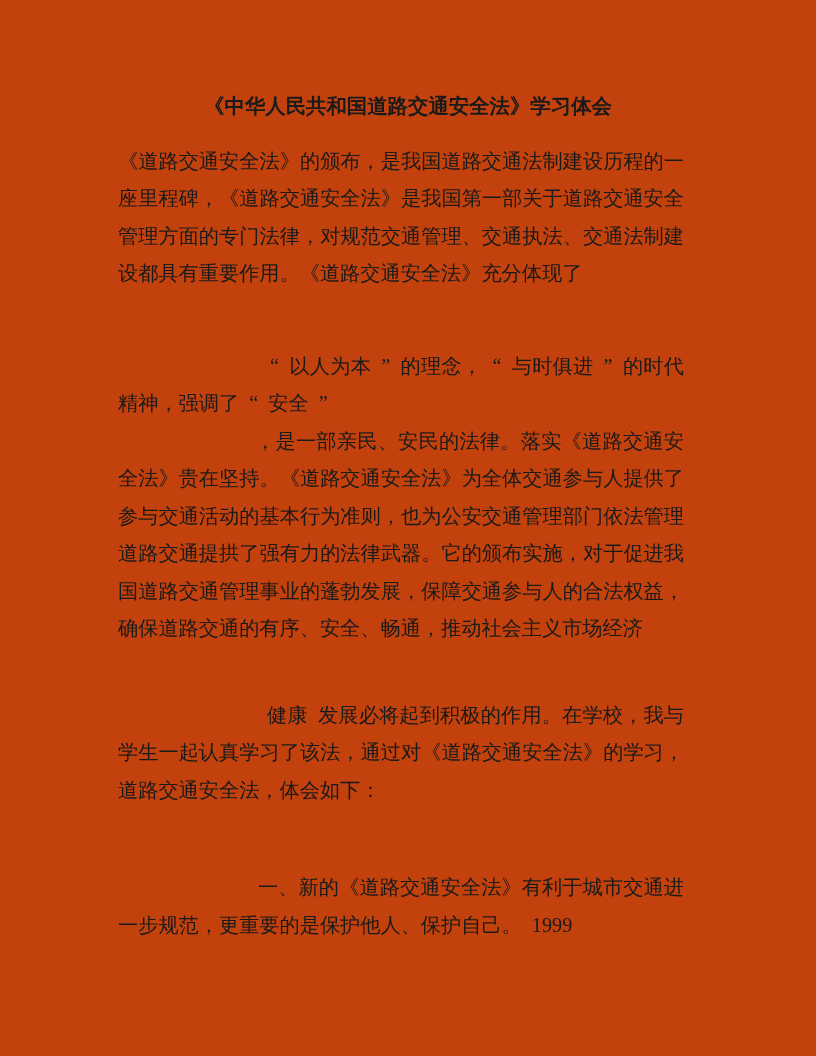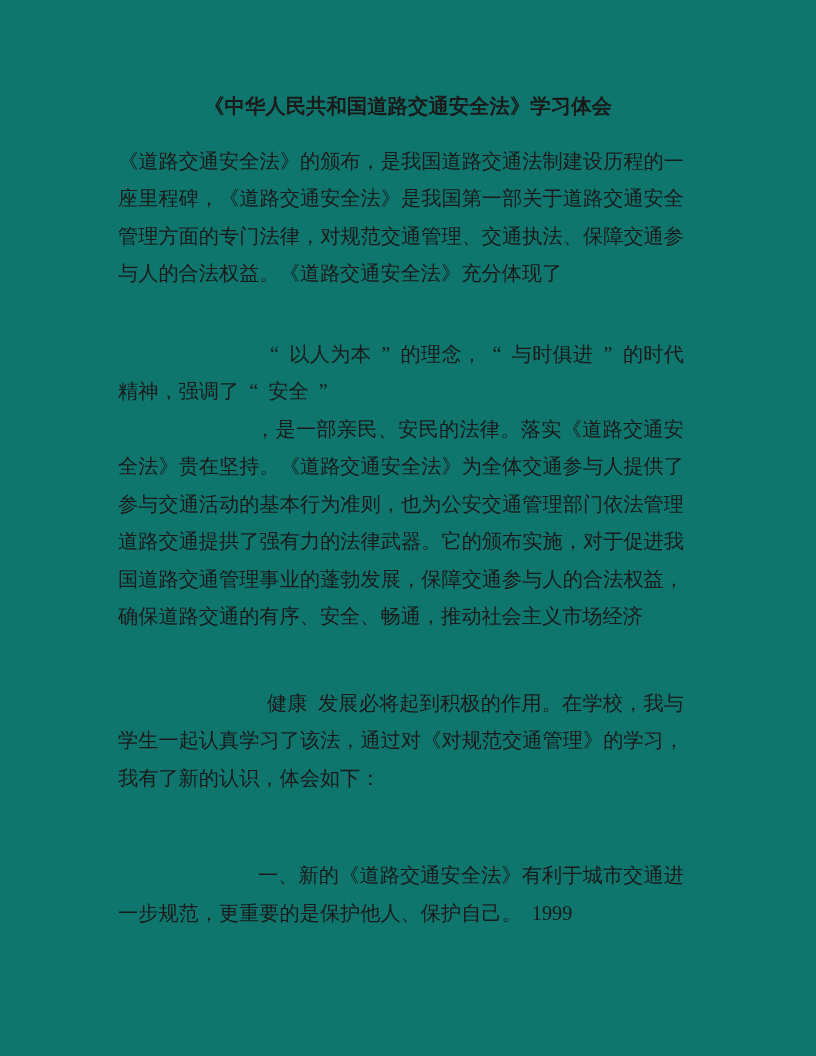--- a/index.html
+++ b/index.html
@@ -4,21 +4,21 @@
 <style>
   html, body {
     margin: 0;
     padding: 0;
     background: #ffffff;
   }
   .page {
     position: relative;
     width: 816px;
     height: 1056px;
-    background: #0f766e;
+    background: #c2410c;
     box-sizing: border-box;
     padding: 88px 132px 0 118px;
     font-family: "Liberation Serif", "DejaVu Serif", serif;
     color: #1a1a1a;
     overflow: hidden;
   }
   .doc-title {
     position: relative;
     left: 7px;
     margin: 0 0 17px 0;
@@ -30,33 +30,33 @@
   }
   p.body-par {
     margin: 0;
     font-size: 20.2px;
     font-weight: normal;
     line-height: 37.5px;
     text-align: justify;
     text-justify: inter-character;
     line-break: strict;
   }
-  p.par-2 { text-indent: 152px; margin-top: 43px; }
+  p.par-2 { text-indent: 152px; margin-top: 55px; }
   p.par-3 { text-indent: 137px; }
   p.par-4 { text-indent: 149px; margin-top: 49px; }
   p.par-5 { text-indent: 140px; margin-top: 60px; }
 </style>
 </head>
 <body>
 
 <div class="page">
   <h1 class="doc-title">《中华人民共和国道路交通安全法》学习体会</h1>
 
-  <p class="body-par par-1">《道路交通安全法》的颁布，是我国道路交通法制建设历程的一座里程碑，《道路交通安全法》是我国第一部关于道路交通安全管理方面的专门法律，对规范交通管理、交通执法、保障交通参与人的合法权益。《道路交通安全法》充分体现了</p>
+  <p class="body-par par-1">《道路交通安全法》的颁布，是我国道路交通法制建设历程的一座里程碑，《道路交通安全法》是我国第一部关于道路交通安全管理方面的专门法律，对规范交通管理、交通执法、交通法制建设都具有重要作用。《道路交通安全法》充分体现了</p>
 
   <p class="body-par par-2">“ 以人为本 ” 的理念， “ 与时俱进 ” 的时代精神，强调了 “ 安全 ”</p>
 
   <p class="body-par par-3">，是一部亲民、安民的法律。落实《道路交通安全法》贵在坚持。《道路交通安全法》为全体交通参与人提供了参与交通活动的基本行为准则，也为公安交通管理部门依法管理道路交通提拱了强有力的法律武器。它的颁布实施，对于促进我国道路交通管理事业的蓬勃发展，保障交通参与人的合法权益，确保道路交通的有序、安全、畅通，推动社会主义市场经济</p>
 
-  <p class="body-par par-4">健康 发展必将起到积极的作用。在学校，我与学生一起认真学习了该法，通过对《对规范交通管理》的学习，我有了新的认识，体会如下：</p>
+  <p class="body-par par-4">健康 发展必将起到积极的作用。在学校，我与学生一起认真学习了该法，通过对《道路交通安全法》的学习，道路交通安全法，体会如下：</p>
 
   <p class="body-par par-5">一、新的《道路交通安全法》有利于城市交通进一步规范，更重要的是保护他人、保护自己。 1999</p>
 </div>
 
 </body></html>

